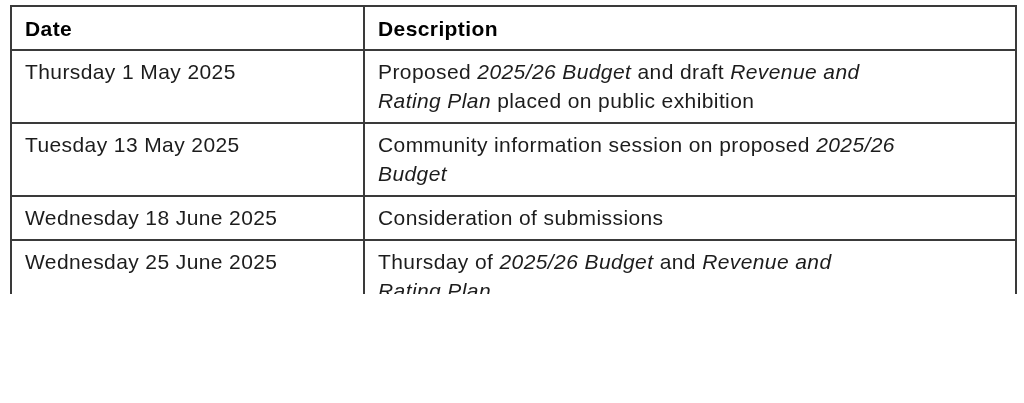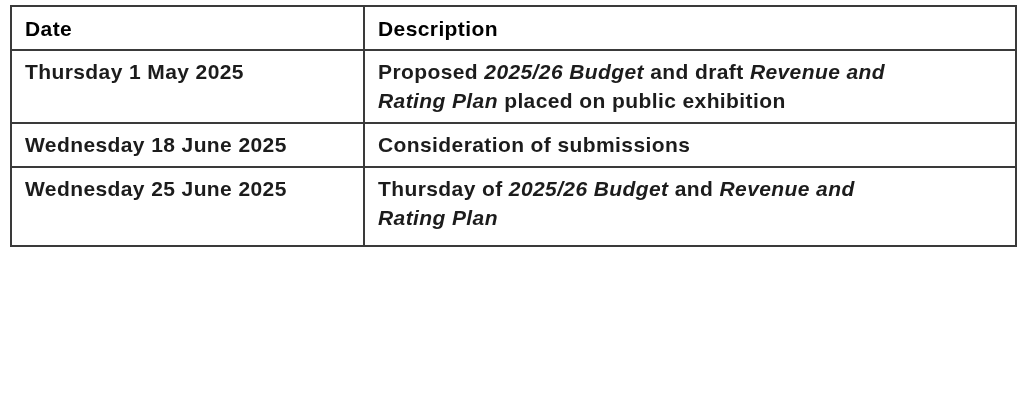--- a/index.html
+++ b/index.html
@@ -41,21 +41,21 @@
     line-height: 29px;
     letter-spacing: 0.4px;
   }
   th {
     font-weight: bold;
     color: var(--header-text);
     padding-top: 7px;
     padding-bottom: 6px;
   }
   td {
-    font-weight: bold;
+    font-weight: normal;
     color: var(--body-text);
   }
   td.description-cell { white-space: pre-wrap; }
   tr:last-child td { padding-bottom: 13px; }
   i { font-style: italic; }
 </style>
 </head>
 <body>
 
 <div class="page">
@@ -70,20 +70,25 @@
         <th>Description</th>
       </tr>
     </thead>
     <tbody>
         <tr>
           <td class="date-cell">Thursday 1 May 2025</td>
           <td class="description-cell"><span>Proposed </span><i>2025/26 Budget</i><span> and draft </span><i>Revenue and
 Rating Plan</i><span> placed on public exhibition</span></td>
         </tr>
         <tr>
+          <td class="date-cell">Tuesday 13 May 2025</td>
+          <td class="description-cell"><span>Community information session on proposed </span><i>2025/26
+Budget</i></td>
+        </tr>
+        <tr>
           <td class="date-cell">Wednesday 18 June 2025</td>
           <td class="description-cell"><span>Consideration of submissions</span></td>
         </tr>
         <tr>
           <td class="date-cell">Wednesday 25 June 2025</td>
           <td class="description-cell"><span>Thursday of </span><i>2025/26 Budget</i><span> and </span><i>Revenue and
 Rating Plan</i></td>
         </tr>
       </tbody>
   </table>

